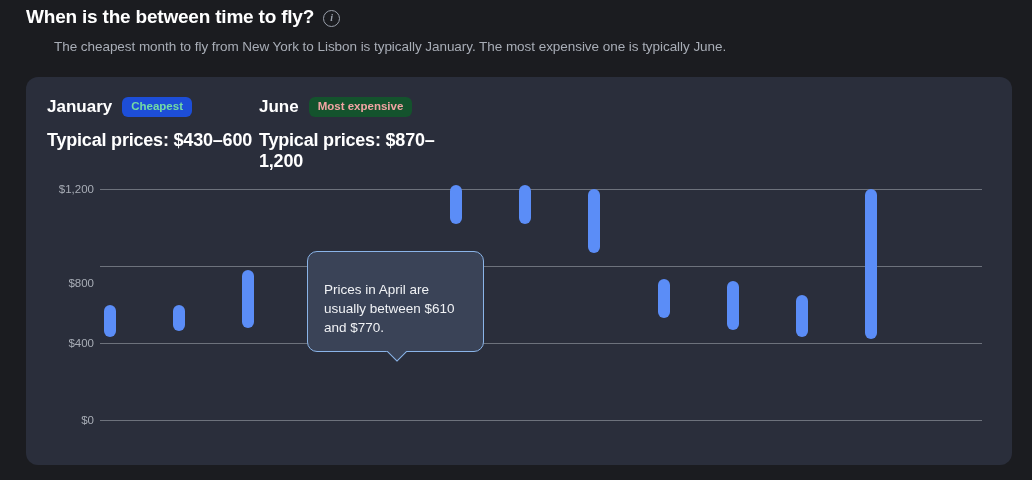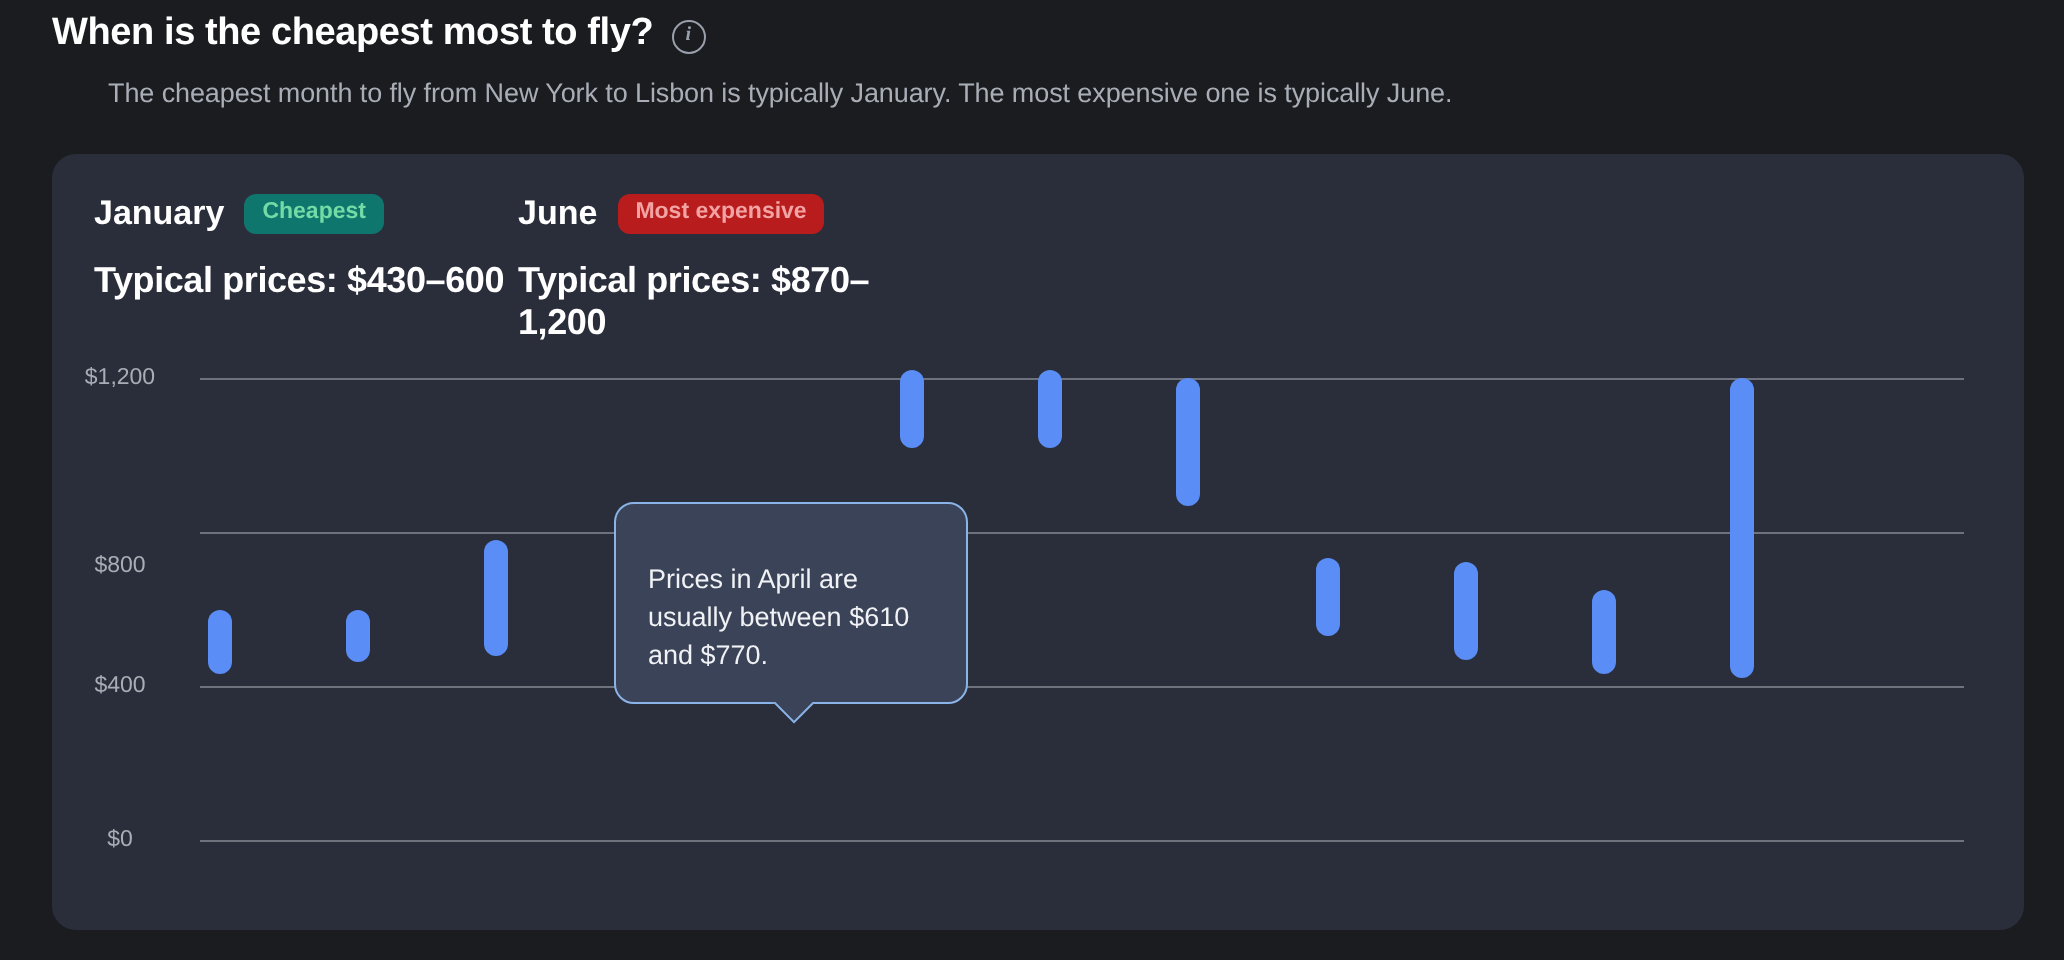--- a/index.html
+++ b/index.html
@@ -36,32 +36,32 @@
   }
 
   .stats { position: absolute; left: 21px; top: 18px; display: flex; }
   .stat { width: 212px; }
   .stat-row { display: flex; align-items: center; gap: 10px; height: 24px; }
   .stat-month { font-size: 17px; font-weight: bold; color: #ffffff; }
   .badge {
     font-size: 11.5px; font-weight: bold; padding: 4px 9px 4px 9px;
     border-radius: 6px; line-height: 1;
   }
-  .badge-cheap { background: #0f766e; color: #73dba5; }
-  .badge-exp { background: #b91c1c; color: #f2a3a3; }
+  .badge-cheap { background: #1d4ed8; color: #73dba5; }
+  .badge-exp { background: #14532d; color: #f2a3a3; }
   .stat-price {
     margin-top: 11px; font-size: 18px; font-weight: bold; color: #ffffff;
     letter-spacing: -0.2px;
   }
 
   
   .chart { position: absolute; left: 0; top: 0; width: 986px; height: 388px; }
   .ylabel {
     position: absolute; right: 0; transform: translateY(-50%);
-    font-size: 11.5px; color: #a8adb6; text-align: center; width: 70px;
+    font-size: 11.5px; color: #a8adb6; text-align: right; width: 70px;
   }
   .gridline {
     position: absolute; left: 74px; width: 882px; height: 1px;
     background: #6d727c;
   }
   .bar {
     position: absolute; width: 12px; border-radius: 6px;
     background: #5b8df7;
   }
   .bar.active { background: #1f4fbf; }
@@ -84,21 +84,21 @@
     border: 1.2px solid #8ab4e8; transform: rotate(45deg);
   }
 </style>
 </head>
 <body>
 
 <div id="root">
 
   <div class="page-head">
     <div class="title-row">
-      <div class="page-title">When is the cheapest most to fly?</div>
+      <div class="page-title">When is the between time to fly?</div>
       <div class="info-icon">i</div>
     </div>
     <div class="page-sub">The cheapest month to fly from New York to Lisbon is typically January. The most expensive one is typically June.</div>
   </div>
 
   <div class="card">
 
     <div class="stats">
       <div class="stat">
         <div class="stat-row">

